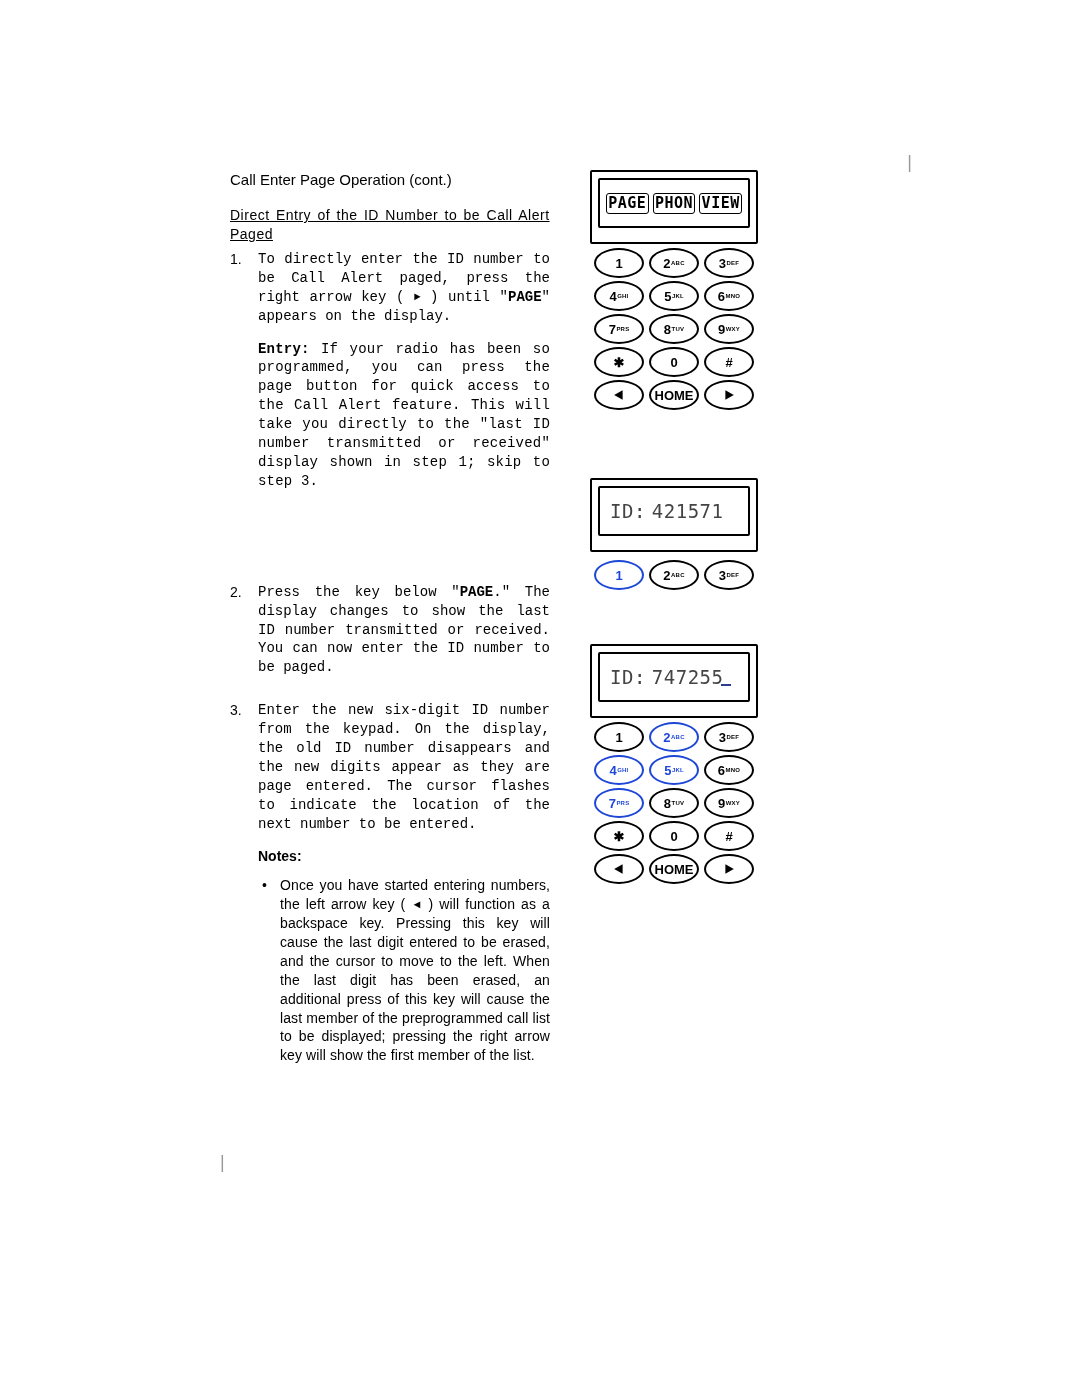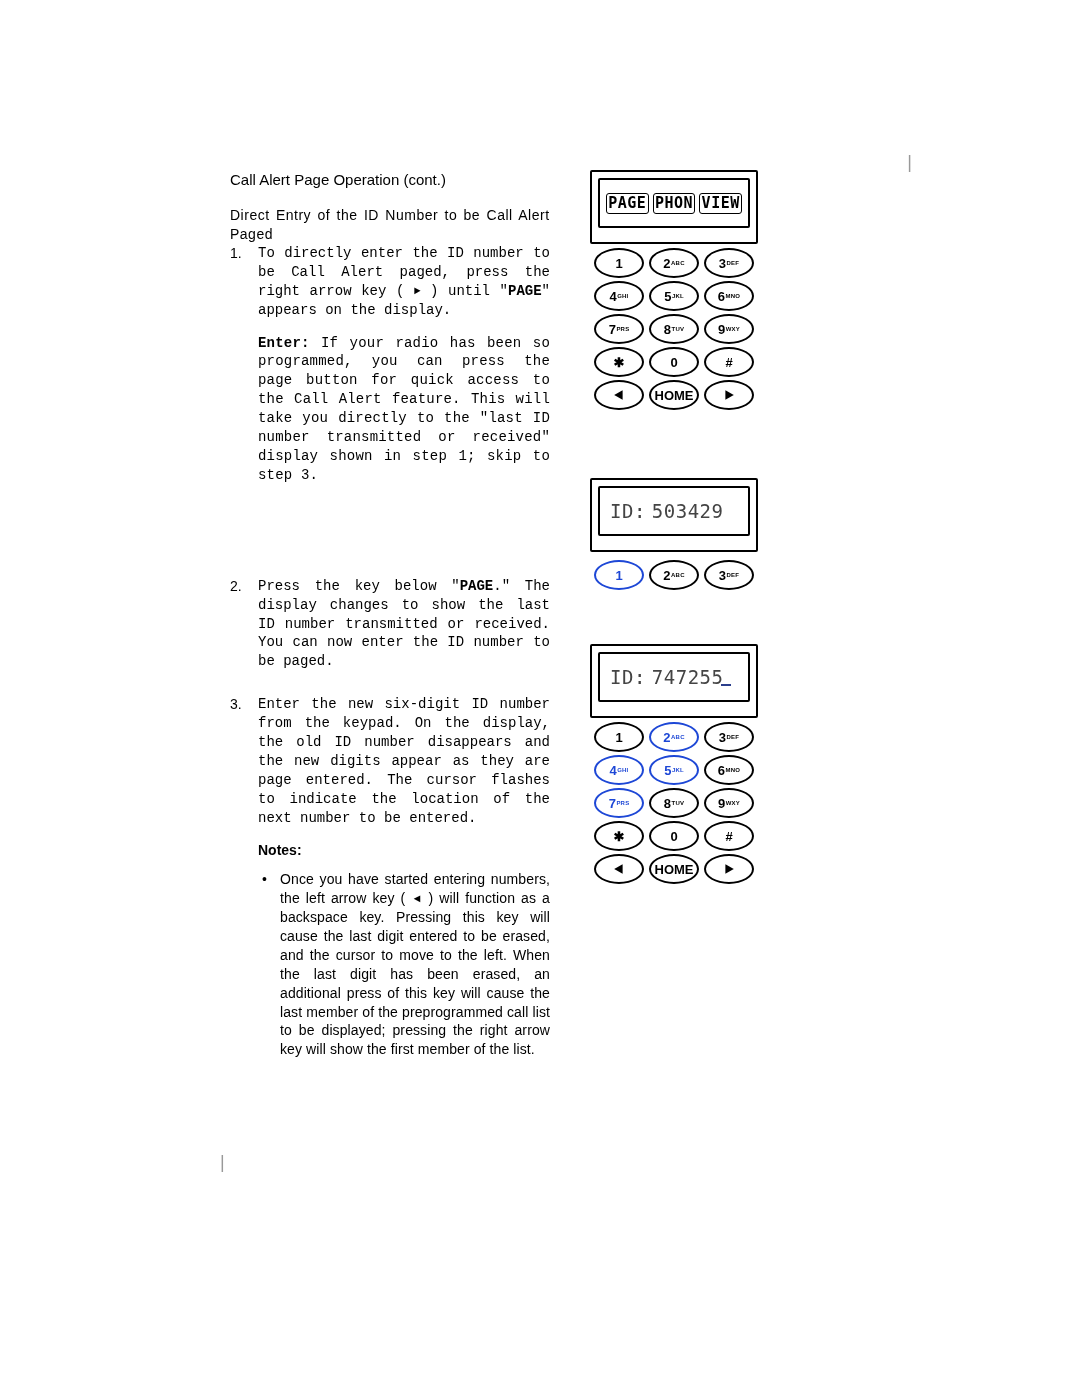--- a/index.html
+++ b/index.html
@@ -49,20 +49,22 @@
     font-size: 14px;
     line-height: 1.35;
   }
   .subhead {
     font-size: 15px;
     margin-bottom: 16px;
   }
   .intro {
     letter-spacing: 0.5px;
     word-spacing: 2px;
+    margin-bottom: 6px;
+    text-decoration: underline;
   }
   ol.steps {
     list-style: none;
     padding: 0;
   }
   ol.steps > li {
     display: flex;
     margin-bottom: 14px;
   }
   ol.steps > li .num {
@@ -201,34 +203,34 @@
 
 <div class="crop-mark crop-tr">|</div>
 <div class="crop-mark crop-bl">|</div>
 
 <div class="page-wrap">
 
 
   <div class="body-columns">
 
     <div class="text-col">
-      <div class="subhead">Call Alert Page Operation (cont.)</div>
+      <div class="subhead">Call Enter Page Operation (cont.)</div>
       <div class="intro">Direct Entry of the ID Number to be Call Alert Paged</div>
 
       <ol class="steps">
         <li>
           <div class="num">1.</div>
           <div class="txt">
             <span>To directly enter the ID number to be Call Alert paged, press the right arrow key (</span> <span class="arrow-glyph">►</span> <span>) until "</span><span class="bold">PAGE</span><span>" appears on the display.</span>
           </div>
         </li>
         <li class="note-block">
           <div class="num"></div>
           <div class="txt">
-            <span class="bold">Enter:</span><span> If your radio has been so programmed, you can press the page button for quick access to the Call Alert feature. This will take you directly to the "last ID number transmitted or received" display shown in step 1; skip to step 3.</span>
+            <span class="bold">Entry:</span><span> If your radio has been so programmed, you can press the page button for quick access to the Call Alert feature. This will take you directly to the "last ID number transmitted or received" display shown in step 1; skip to step 3.</span>
           </div>
         </li>
       </ol>
 
       <div class="spacer-big"></div>
 
       <ol class="steps">
         <li>
           <div class="num">2.</div>
           <div class="txt">
@@ -324,21 +326,21 @@
                 <polygon points="2,1 2,9 9,5" fill="#000"></polygon>
               </svg>
             </div>
         </div>
       </div>
 
       <div class="panel">
         <div class="frame">
           <div class="screen id-screen">
             <span>ID:</span>
-            <span>503429</span>
+            <span>421571</span>
           </div>
         </div>
         <div class="panel2-gap"></div>
         <div class="single-row">
           <div class="key single hl">
               <span class="num">1</span>
             </div>
           <div class="key">
               <span class="num">2</span>
               <span class="sub">ABC</span>

